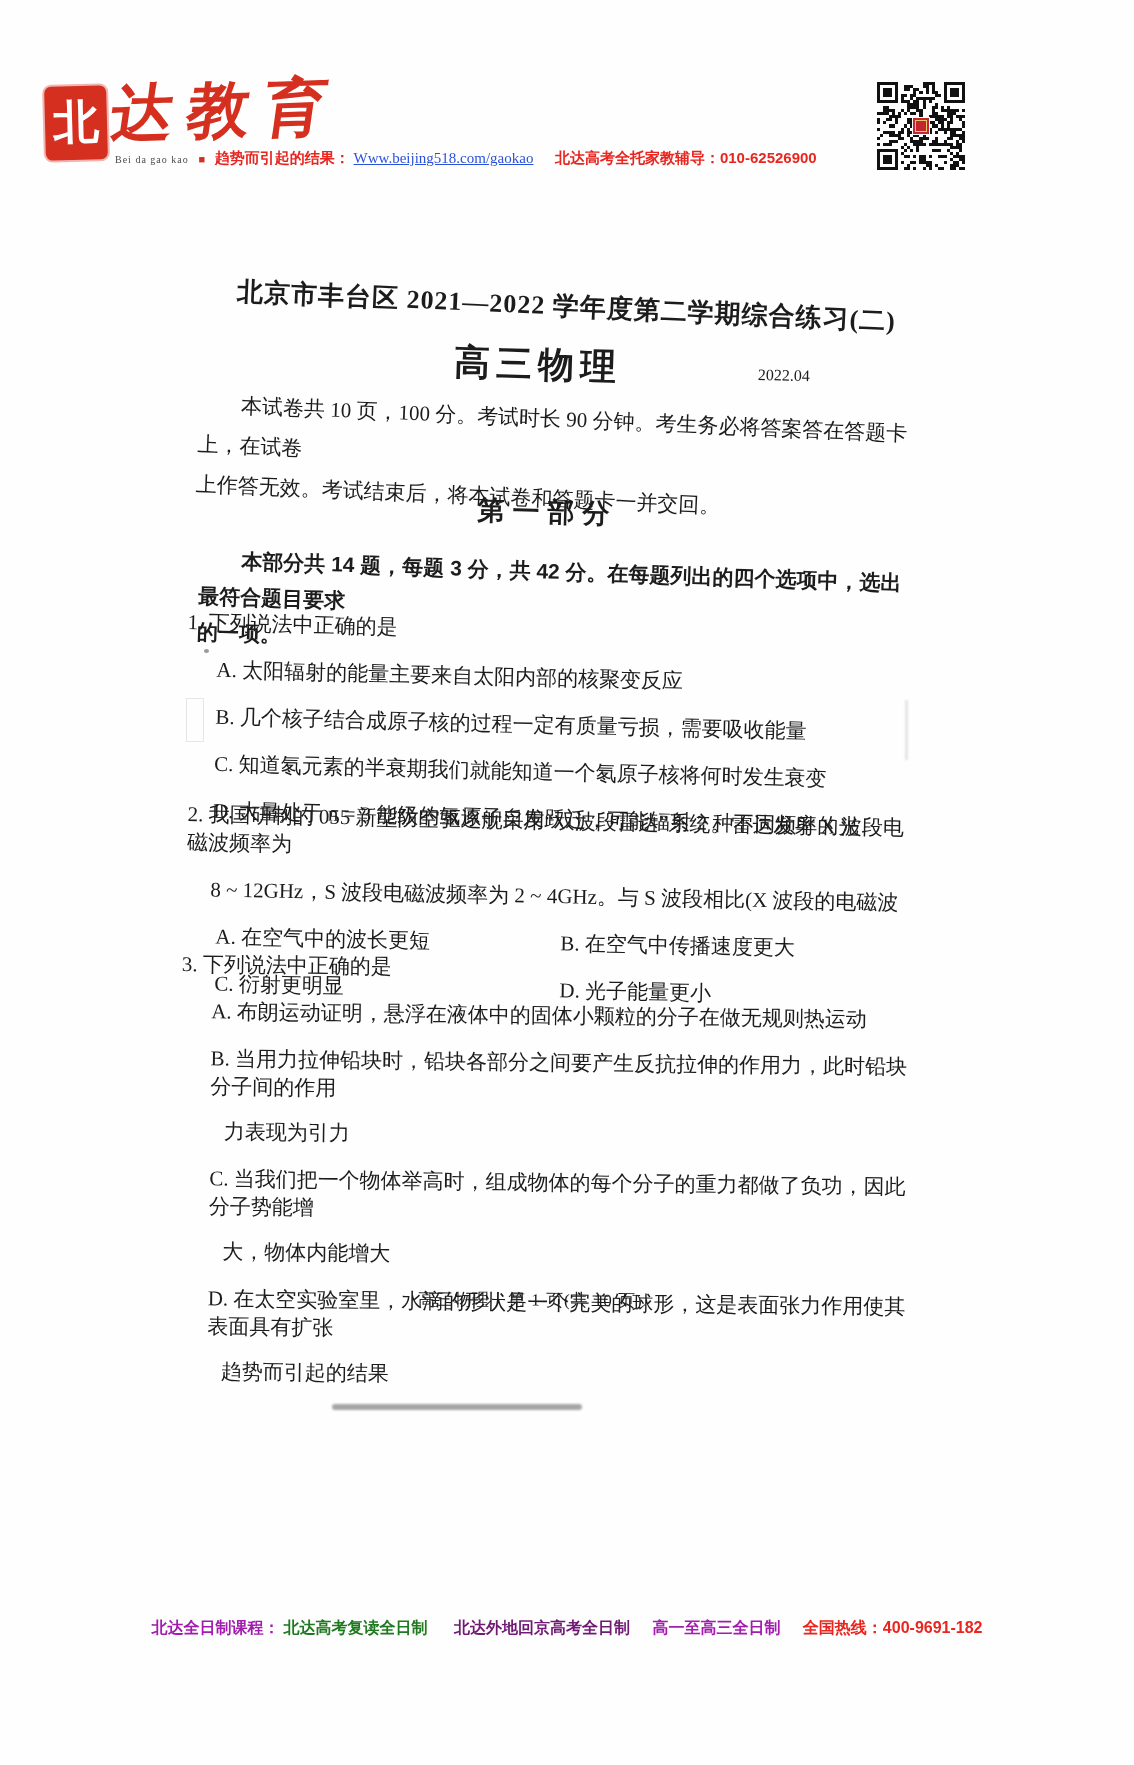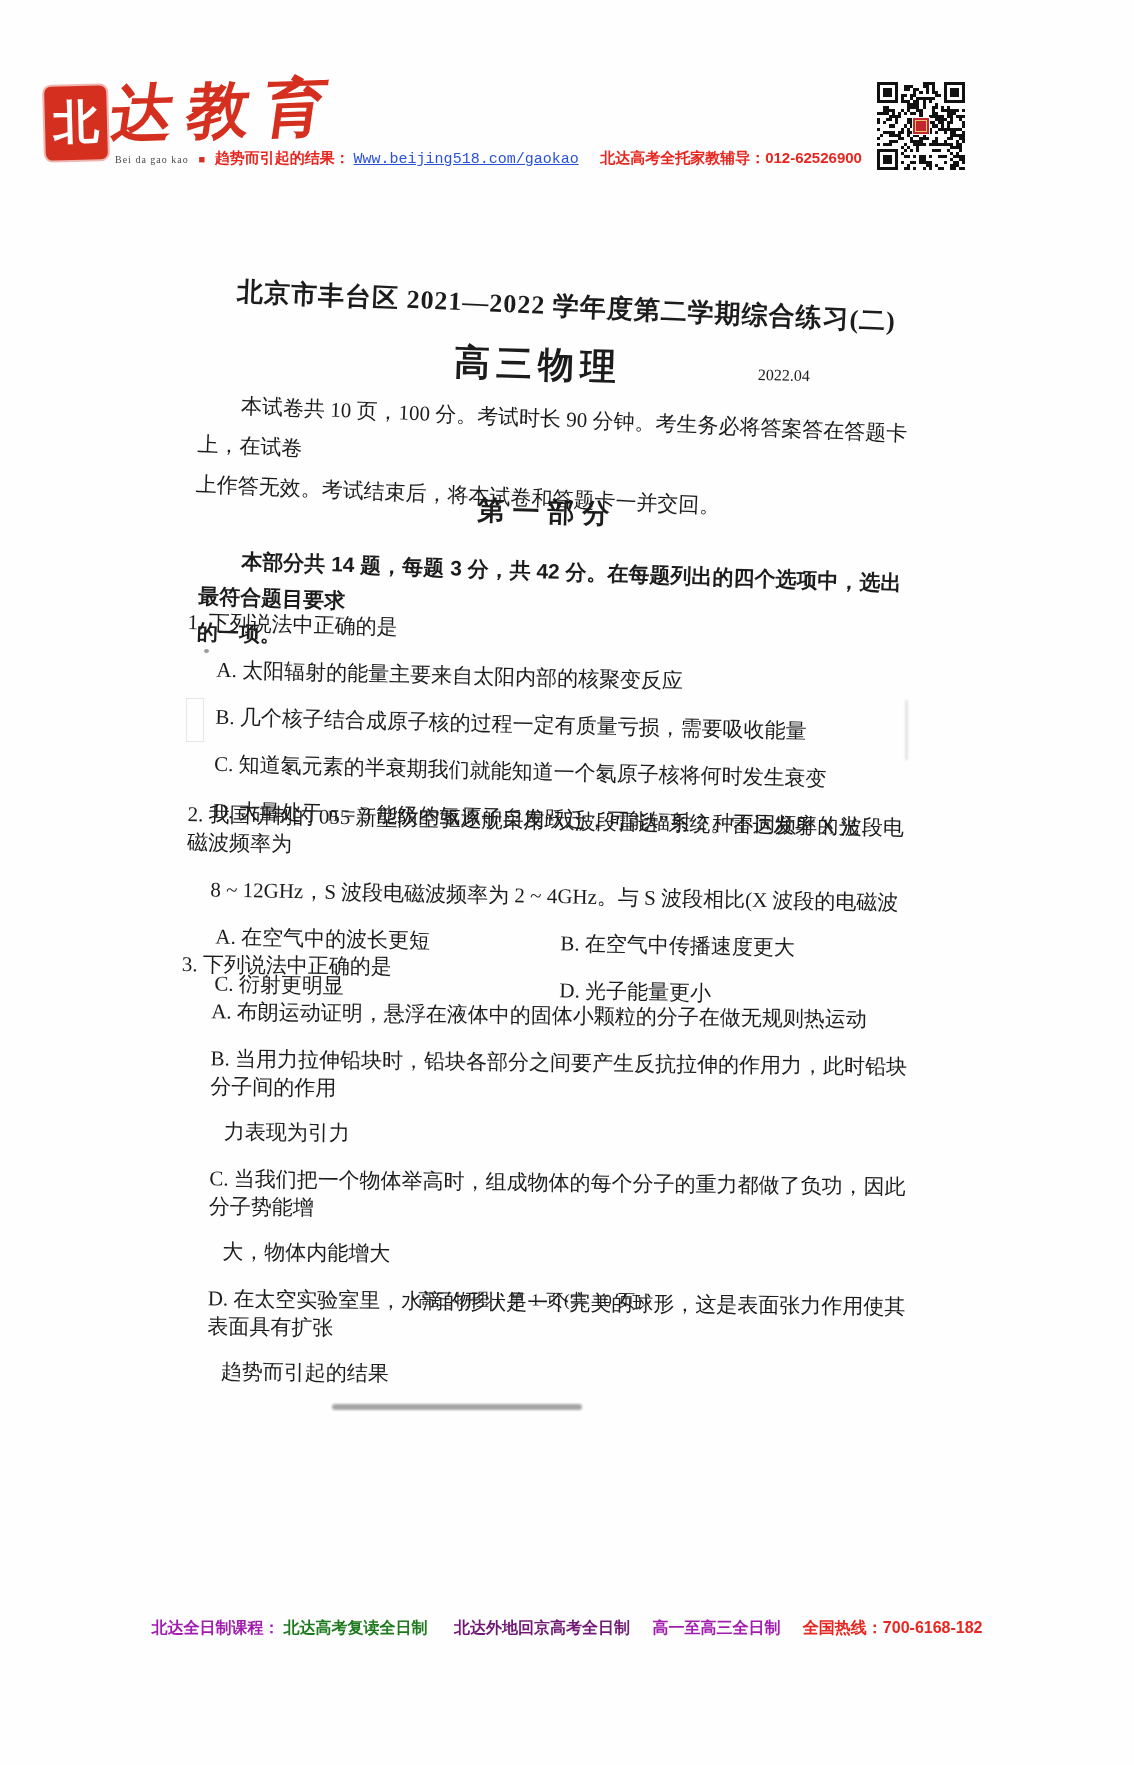--- a/index.html
+++ b/index.html
@@ -20,21 +20,21 @@
   .seal span{color:#fff;font-size:46px;font-weight:bold;font-family:"Liberation Serif",serif;}
   .brand{
     position:absolute;left:112px;top:68px;font-size:62px;font-weight:bold;
     color:#d42f1f;letter-spacing:14px;transform:skewX(-10deg) rotate(-2deg);
     font-family:"Liberation Serif",serif;
   }
   .hdr-line{position:absolute;left:115px;top:149px;width:760px;white-space:nowrap;font-size:15px;}
   .hdr-line .latin{color:#4a4a4a;font-size:10px;letter-spacing:1px;}
   .hdr-line .sq{color:#d42f1f;font-size:11px;margin:0 6px;}
   .hdr-line .red{color:#e8251f;font-weight:bold;font-family:"Liberation Sans",sans-serif;font-size:15px;}
-  .hdr-line a{color:#2a52d8;text-decoration:underline;font-family:Liberation Mono, monospace;font-size:15px;}
+  .hdr-line a{color:#2a52d8;text-decoration:underline;font-family:Liberation Serif, serif;font-size:15px;}
   .hdr-line .gap{display:inline-block;width:14px;}
   .qr{position:absolute;left:876px;top:82px;width:90px;height:88px;}
   .qr svg{display:block;}
   
   .blk{position:absolute;transform-origin:left top;}
   .title{font-size:26px;font-weight:bold;letter-spacing:1px;}
   .subject{font-size:36px;font-weight:bold;letter-spacing:6px;}
   .date{font-size:16px;}
   .para{font-size:21px;line-height:40px;}
   .para .ind{display:block;text-indent:42px;}
@@ -68,21 +68,21 @@
     <div class="seal">
       <span>北</span>
     </div>
     <div class="brand">达教育</div>
     <div class="hdr-line">
       <span class="latin">Bei da gao kao</span>
       <span class="sq">■</span>
       <span class="red">趋势而引起的结果：</span>
       <a href="#">Www.beijing518.com/gaokao</a>
       <span class="gap"></span>
-      <span class="red">北达高考全托家教辅导：012-62526900</span>
+      <span class="red">北达高考全托家教辅导：010-62526900</span>
     </div>
     <div class="qr">
       <svg id="qr-svg" width="90" height="88" viewBox="0 0 29 29" shape-rendering="crispEdges">
           <rect x="0" y="0" width="29" height="29" fill="#ffffff"></rect>
           <rect x="15" y="0" width="1" height="1" fill="#111"></rect>
           <rect x="16" y="0" width="1" height="1" fill="#111"></rect>
           <rect x="17" y="0" width="1" height="1" fill="#111"></rect>
           <rect x="18" y="0" width="1" height="1" fill="#111"></rect>
           <rect x="9" y="1" width="1" height="1" fill="#111"></rect>
           <rect x="10" y="1" width="1" height="1" fill="#111"></rect>
@@ -448,16 +448,16 @@
 
   <div class="art art-box"></div>
   <div class="art art-dot"></div>
   <div class="art art-smudge"></div>
   <div class="art art-edge"></div>
 
   <div class="foot-line">
     <span style="color: rgb(31, 122, 31);"><span style="color: #a21caf; margin: 0px;">北达全日制课程：</span><span style="color: rgb(31, 122, 31); margin: 4px;">北达高考复读全日制</span></span>
     <span style="color: #701a75;">北达外地回京高考全日制</span>
     <span style="color: #a21caf; margin-top: 23px;">高一至高三全日制</span>
-    <span style="color: rgb(232, 37, 31);">全国热线：700-6168-182</span>
+    <span style="color: rgb(232, 37, 31);">全国热线：400-9691-182</span>
   </div>
 
 </div>
 
 </body></html>

